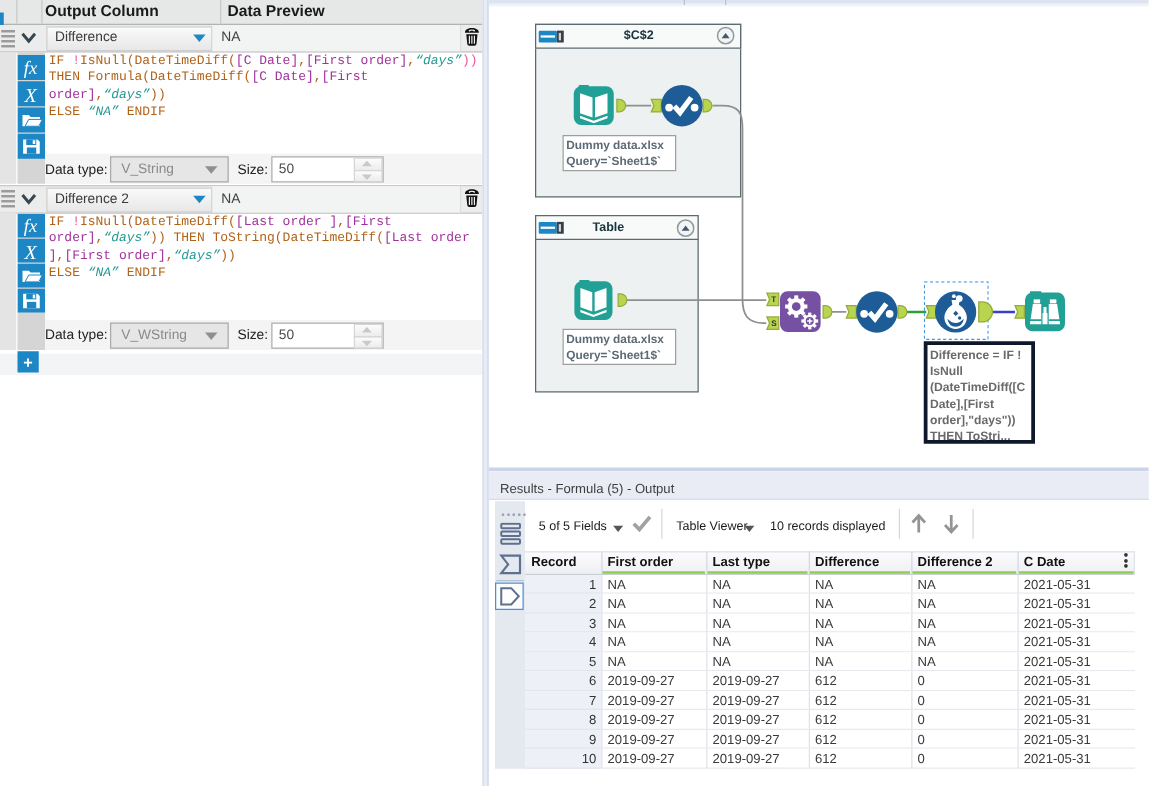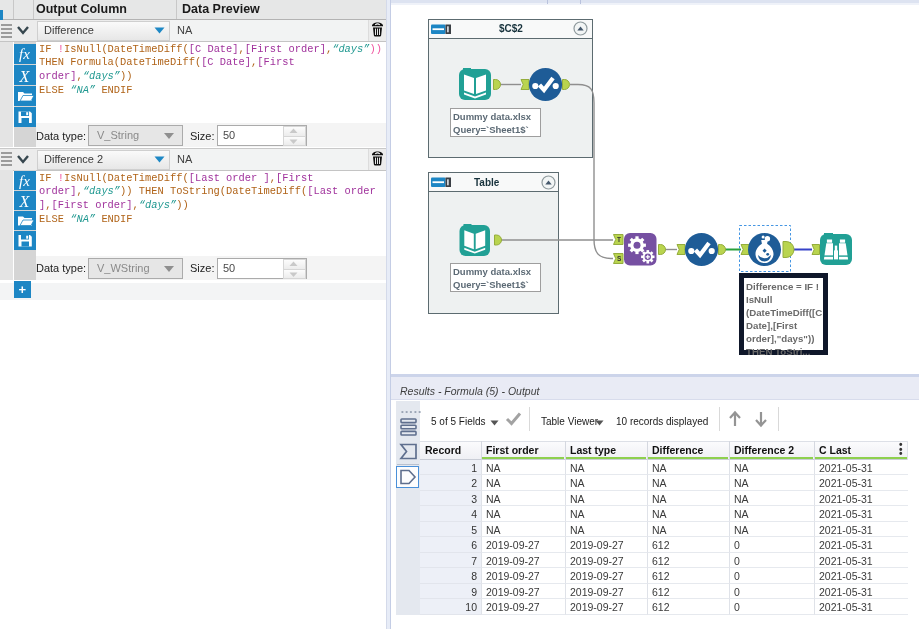--- a/index.html
+++ b/index.html
@@ -183,21 +183,21 @@
   <div class="abs" style="left:108px;top:22.5px;font-size:10px;font-weight:bold;color:#17323c;">$C$2</div>
 
   <div class="abs" style="left:37px;top:172px;width:131px;height:141.5px;background:#eef1f1;border:1px solid #5c6b70;box-sizing:border-box;"></div>
   <div class="abs" style="left:37px;top:172px;width:131px;height:20px;background:#f8f9f9;border:1px solid #5c6b70;box-sizing:border-box;"></div>
   <div class="abs" style="left:83px;top:176.5px;font-size:10px;font-weight:bold;color:#17323c;">Table</div>
 
   <div class="abs" style="left:58.5px;top:107.5px;width:91px;height:29.5px;background:#fff;border:1px solid #9e9e9e;box-sizing:border-box;
        font-size:9.5px;font-weight:bold;color:#5c6a75;line-height:12.8px;padding-left:2.5px;padding-top:2.5px;">Dummy data.xlsx<br>Query=`Sheet1$`</div>
   <div class="abs" style="left:58.5px;top:262.5px;width:91px;height:29.5px;background:#fff;border:1px solid #9e9e9e;box-sizing:border-box;
        font-size:9.5px;font-weight:bold;color:#5c6a75;line-height:12.8px;padding-left:2.5px;padding-top:2.5px;">Dummy data.xlsx<br>Query=`Sheet1$`</div>
-  <div class="abs" style="left:348px;top:272.5px;width:89px;height:82px;background:#fff;border:5px solid #0f172a;box-sizing:border-box;
+  <div class="abs" style="left:348px;top:272.5px;width:89px;height:82px;background:#fff;border:3px solid #0f172a;box-sizing:border-box;
        font-size:9.7px;font-weight:bold;color:#6a6a6a;line-height:13.1px;padding-left:2px;padding-top:2px;">Difference = IF !<br>IsNull<br>(DateTimeDiff([C<br>Date],[First<br>order],"days"))<br>THEN ToStri...</div>
 
   <svg class="abs" style="left:348px;top:225px;" width="52" height="47" viewBox="0 0 52 47">
     <rect x="0.5" y="0.5" width="51" height="46" fill="none" stroke="#4596e3" stroke-width="1" stroke-dasharray="2.5,2"></rect>
   </svg>
 
   <svg id="toolsvg" class="abs" style="left:0;top:0;" width="528" height="377" viewBox="0 0 528 377">
 
     <g>
       <rect x="40" y="24.5" width="14.5" height="9.5" rx="1" fill="#1d86c4"></rect>
@@ -320,21 +320,21 @@
       <rect x="19" y="22.4" width="9.1" height="1.4" fill="#21a095"></rect>
     </g>
   </svg>
 
   <div class="abs" style="left:0;top:374px;width:528px;height:3px;background:#ccd4ea;"></div>
 </div>
 
 <div class="abs" style="left:391px;top:377px;width:528px;height:252px;background:#fff;">
 
   <div class="abs" style="left:0;top:0;width:528px;height:23px;background:#e9ebf5;border-bottom:1px solid #d8dcec;box-sizing:border-box;"></div>
-  <div class="abs" style="left:9px;top:7.5px;font-size:10.5px;color:#3f3f3f;font-style:italic;">Results - Formula (5) - Output</div>
+  <div class="abs" style="left:9px;top:7.5px;font-size:10.5px;color:#3f3f3f;">Results - Formula (5) - Output</div>
 
   <div class="abs" style="left:5px;top:24px;width:24px;height:214px;background:#e4e8ef;"></div>
 
   <div class="abs" style="left:10px;top:30px;color:#9aa4b5;font-size:8px;letter-spacing:1.5px;">•••••</div>
   <svg class="abs" style="left:9px;top:41px;" width="17" height="18" viewBox="0 0 17 18">
     <g fill="none" stroke="#5f6f8e" stroke-width="1.6">
       <rect x="1" y="1" width="15" height="3.6" rx="0.8"></rect>
       <rect x="1" y="7.2" width="15" height="3.6" rx="0.8"></rect>
       <rect x="1" y="13.4" width="15" height="3.6" rx="0.8"></rect>
     </g>
@@ -378,21 +378,21 @@
 <div class="abs" style="left:62px;top:16px;width:82px;height:2px;background:#8ed04e;"></div>
 <div class="abs" style="left:150px;top:3px;font-size:10.5px;font-weight:bold;color:#111;">Last type</div>
 <div class="abs" style="left:145px;top:0;width:1px;height:18.5px;background:#d5d8e0;"></div>
 <div class="abs" style="left:146px;top:16px;width:80px;height:2px;background:#8ed04e;"></div>
 <div class="abs" style="left:232px;top:3px;font-size:10.5px;font-weight:bold;color:#111;">Difference</div>
 <div class="abs" style="left:227px;top:0;width:1px;height:18.5px;background:#d5d8e0;"></div>
 <div class="abs" style="left:228px;top:16px;width:80px;height:2px;background:#8ed04e;"></div>
 <div class="abs" style="left:314px;top:3px;font-size:10.5px;font-weight:bold;color:#111;">Difference 2</div>
 <div class="abs" style="left:309px;top:0;width:1px;height:18.5px;background:#d5d8e0;"></div>
 <div class="abs" style="left:310px;top:16px;width:83px;height:2px;background:#8ed04e;"></div>
-<div class="abs" style="left:399px;top:3px;font-size:10.5px;font-weight:bold;color:#111;">C Last</div>
+<div class="abs" style="left:399px;top:3px;font-size:10.5px;font-weight:bold;color:#111;">C Date</div>
 <div class="abs" style="left:394px;top:0;width:1px;height:18.5px;background:#d5d8e0;"></div>
 <div class="abs" style="left:395px;top:16px;width:92px;height:2px;background:#8ed04e;"></div>
 <div class="abs" style="left:479px;top:2px;font-size:10px;font-weight:bold;color:#333;line-height:4.6px;">•<br>•<br>•</div>
 <div class="abs" style="left:487px;top:0;width:1px;height:174px;background:#dfe2e8;"></div>
 <div class="abs" style="left:0;top:18.50px;width:61px;height:15.55px;background:#edf0f7;border-bottom:1px solid #e2e5ec;box-sizing:border-box;"></div>
 <div class="abs" style="left:0;top:20.50px;width:57px;text-align:right;font-size:10.5px;color:#333;">1</div>
 <div class="abs" style="left:61px;top:18.50px;width:84px;height:15.55px;background:#fff;border-bottom:1px solid #e6e9ee;border-left:1px solid #dfe2e8;box-sizing:border-box;"></div>
 <div class="abs" style="left:66px;top:20.50px;font-size:10.5px;color:#3a3a3a;">NA</div>
 <div class="abs" style="left:145px;top:18.50px;width:82px;height:15.55px;background:#fff;border-bottom:1px solid #e6e9ee;border-left:1px solid #dfe2e8;box-sizing:border-box;"></div>
 <div class="abs" style="left:150px;top:20.50px;font-size:10.5px;color:#3a3a3a;">NA</div>

